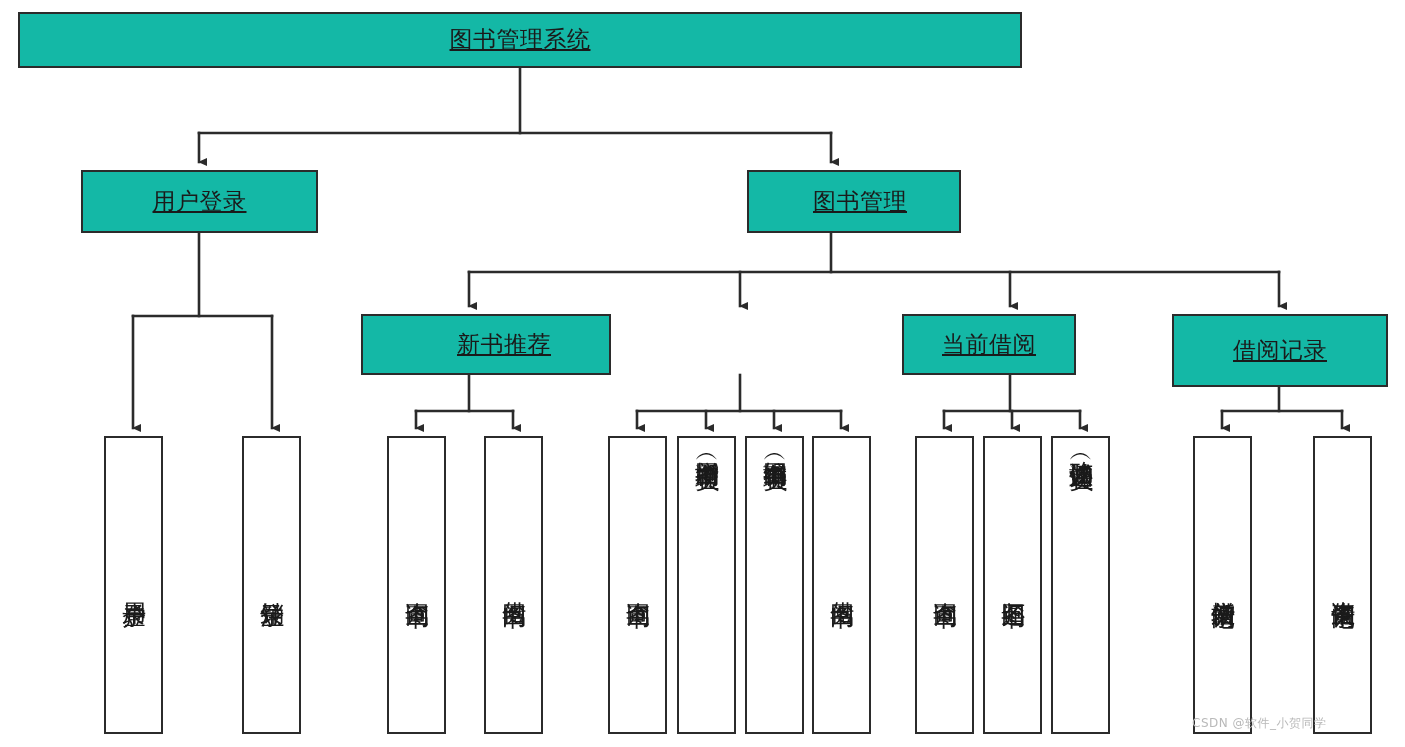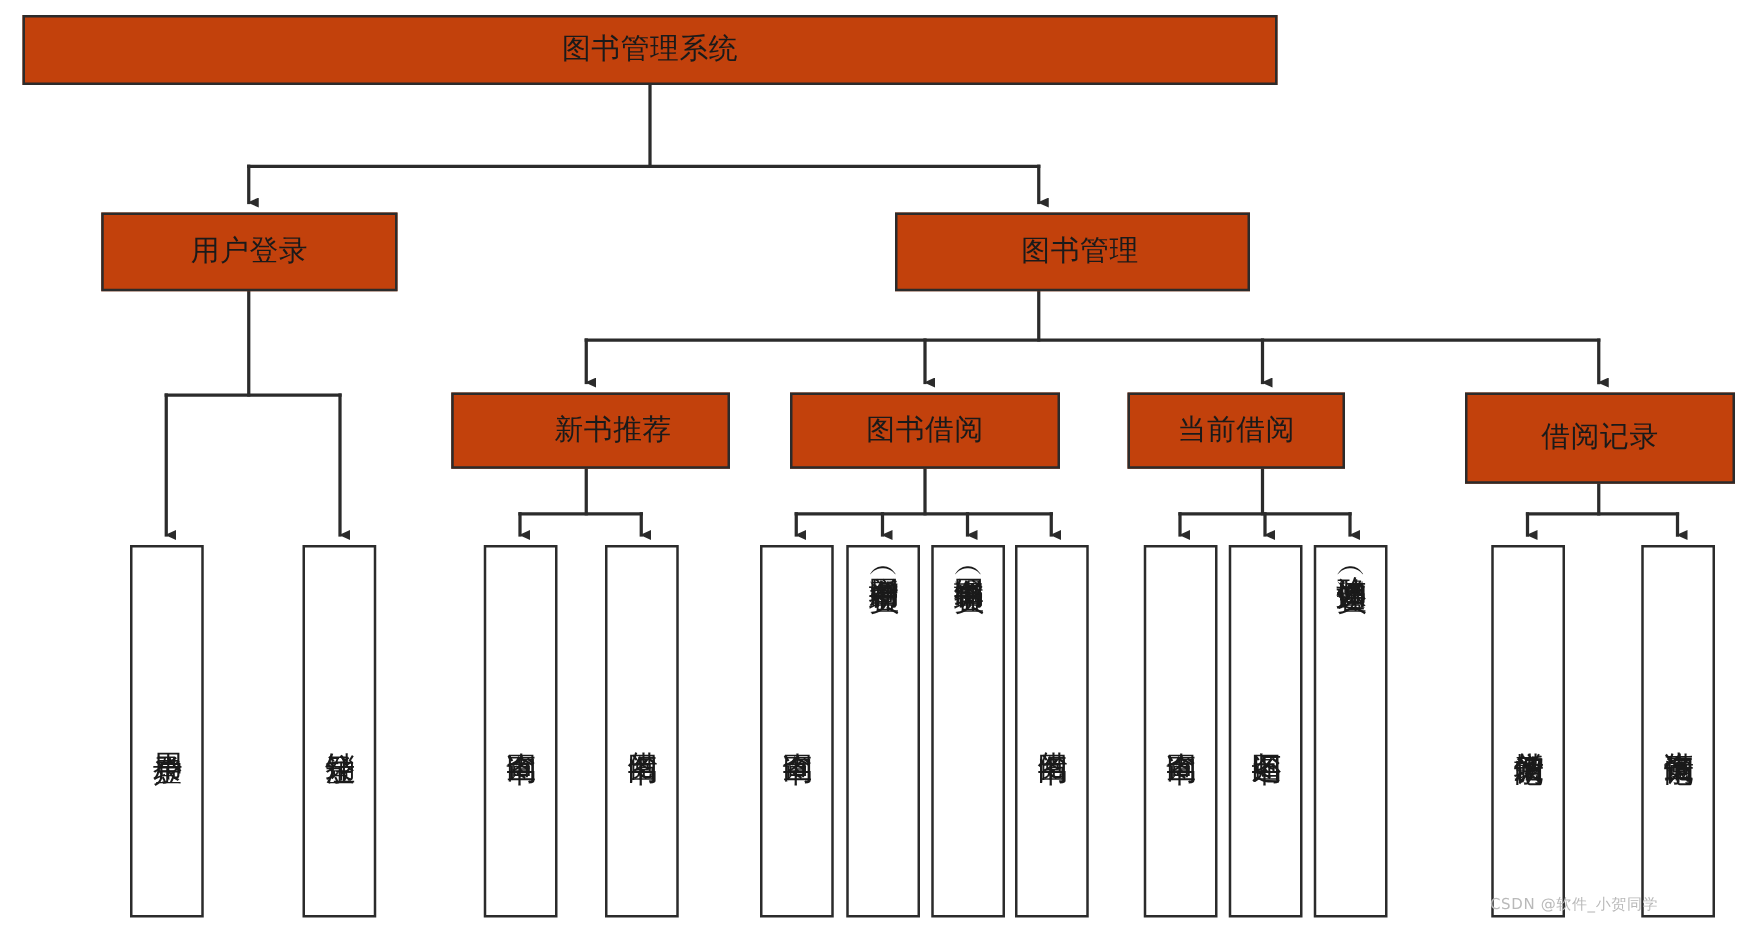--- a/index.html
+++ b/index.html
@@ -22,25 +22,26 @@
   svg#diagram-svg {
     position: absolute;
     top: 0; left: 0;
     width: 1405px;
     height: 747px;
   }
   .node-box {
     position: absolute;
     box-sizing: border-box;
     border: 2px solid #2b2b2b;
-    background: #c2410c;
+    background: #14b8a6;
     display: flex;
     align-items: center;
     justify-content: center;
     color: #1a1a1a;
+    text-decoration: underline;
   }
   .node-label {
     font-size: 23px;
     line-height: 1.1;
     letter-spacing: 0.5px;
     white-space: nowrap;
   }
   .leaf-box {
     position: absolute;
     box-sizing: border-box;
@@ -124,29 +125,26 @@
     </g>
   </svg>
 
   <div class="node-box" style="left:18px; top:12px; width:1004px; height:56px;">
     <span class="node-label">图书管理系统</span>
   </div>
 
   <div class="node-box" style="left:81px; top:170px; width:237px; height:63px;">
     <span class="node-label">用户登录</span>
   </div>
-  <div class="node-box" style="left:716px; top:170px; width:284px; height:63px;padding-left:12px;">
+  <div class="node-box" style="left:747px; top:170px; width:214px; height:63px;padding-left:12px;">
     <span class="node-label">图书管理</span>
   </div>
 
-  <div class="node-box" style="left:361px; top:314px; width:223px; height:61px;padding-left:36px;">
+  <div class="node-box" style="left:361px; top:314px; width:250px; height:61px;padding-left:36px;">
     <span class="node-label">新书推荐</span>
-  </div>
-  <div class="node-box" style="left:632px; top:314px; width:216px; height:61px;">
-    <span class="node-label">图书借阅</span>
   </div>
   <div class="node-box" style="left:902px; top:314px; width:174px; height:61px;">
     <span class="node-label">当前借阅</span>
   </div>
   <div class="node-box" style="left:1172px; top:314px; width:216px; height:73px;">
     <span class="node-label">借阅记录</span>
   </div>
 
   <div class="leaf-box center" style="left:104px; top:436px; width:59px; height:298px;">
     <span class="leaf-label">用户登录</span>

